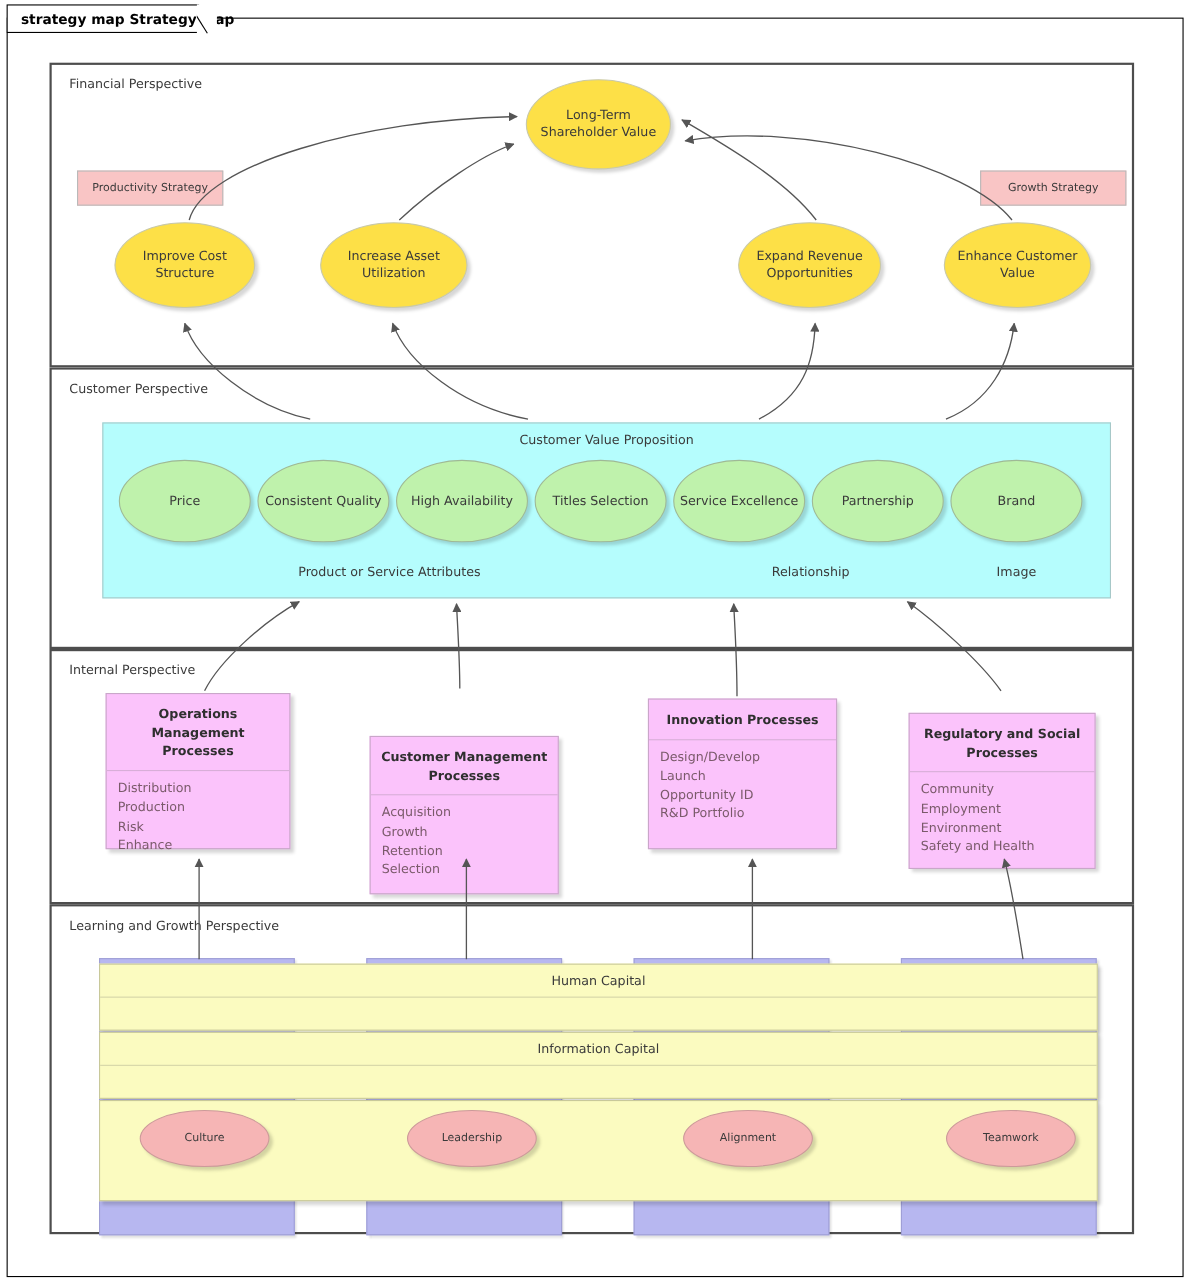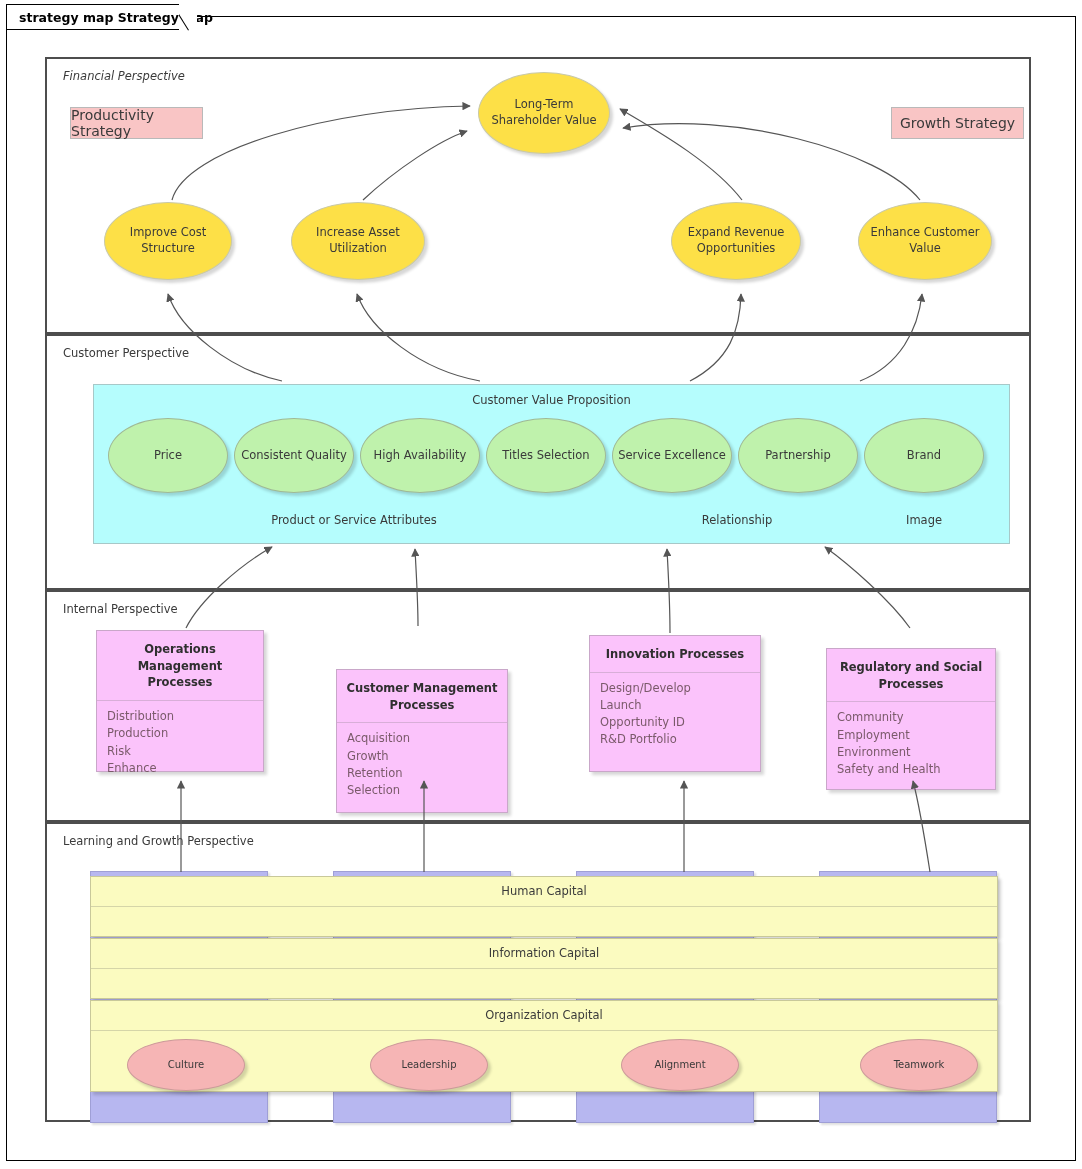--- a/index.html
+++ b/index.html
@@ -66,35 +66,36 @@
     border: 2px solid #4d4d4d;
     background: #ffffff;
   }
   .perspective-label {
     position: absolute;
     left: 16px; top: 10px;
     font-size: 11.5px;
     color: #3a3a3a;
     white-space: nowrap;
   }
-  #persp-financial { left: 45px; top: 57px; width: 986px; height: 277px; font-style: italic; }
+  #persp-financial { left: 45px; top: 57px; width: 986px; height: 277px; }
   #persp-customer  { left: 45px; top: 334px; width: 986px; height: 256px; }
   #persp-internal  { left: 45px; top: 590px; width: 986px; height: 232px; }
   #persp-learning  { left: 45px; top: 822px; width: 986px; height: 300px; }
 
   
   .strategy-box {
     position: absolute;
     background: #f9c5c5;
     border: 1px solid #b9b9b9;
     display: flex;
     align-items: center;
     justify-content: center;
-    font-size: 14px;
-    color: #3a3a3a;
+    font-size: 10px;
+    color: #3a3a3a;
+    margin-top: 48px;
   }
   #box-productivity { left: 70px; top: 107px; width: 133px; height: 32px; }
   #box-growth       { left: 891px; top: 107px; width: 133px; height: 32px; }
 
   
   .ellipse {
     position: absolute;
     border-radius: 50%;
     border: 1px solid #b8b89a;
     display: flex;
@@ -343,21 +344,20 @@
 
   <div class="capital-box" id="cap-human">
     <div class="capital-title">Human Capital</div>
   </div>
 
   <div class="capital-box" id="cap-info">
     <div class="capital-title">Information Capital</div>
   </div>
 
   <div class="capital-box" id="cap-org">
-    <div class="capital-title">Organization Capital</div>
     <div class="capital-body">
       <div class="ellipse ellipse-pink lg-ellipse" style="left:36px;">
         <span>Culture</span>
         </div>
       <div class="ellipse ellipse-pink lg-ellipse" style="left:279px;">
         <span>Leadership</span>
         </div>
       <div class="ellipse ellipse-pink lg-ellipse" style="left:530px;">
         <span>Alignment</span>
         </div>

